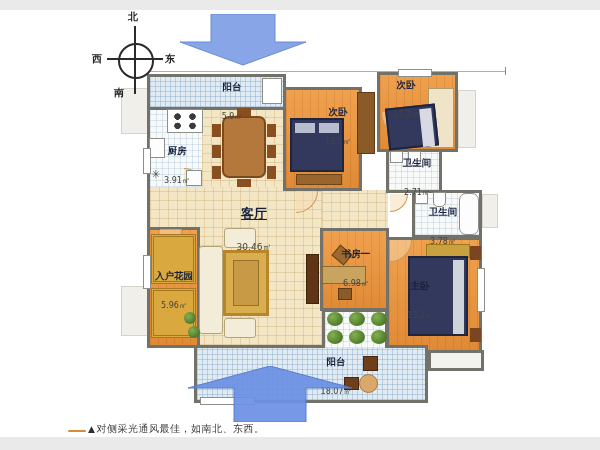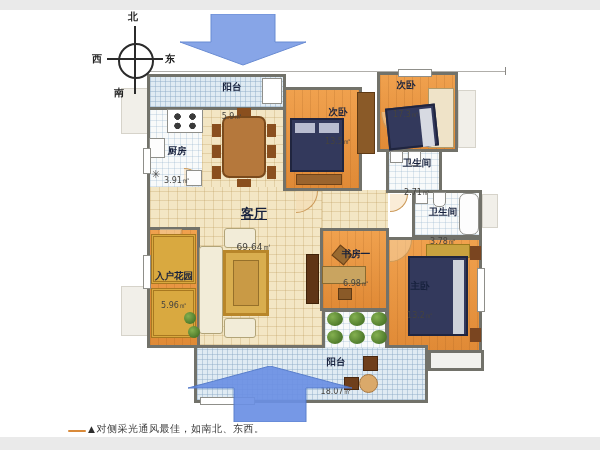--- a/index.html
+++ b/index.html
@@ -191,21 +191,21 @@
 <div class="lbl" style="left:417px;top:157px">
   <span class="nm">卫生间</span>
   <span class="ar">2.71㎡</span>
 </div>
 <div class="lbl" style="left:443px;top:206px">
   <span class="nm">卫生间</span>
   <span class="ar">3.78㎡</span>
 </div>
 <div class="lbl big" style="left:254px;top:206px">
   <span class="nm">客厅</span>
-  <span class="ar">69.64㎡</span>
+  <span class="ar">30.46㎡</span>
 </div>
 <div class="lbl" style="left:356px;top:248px">
   <span class="nm">书房一</span>
   <span class="ar">6.98㎡</span>
 </div>
 <div class="lbl" style="left:420px;top:280px">
   <span class="nm">主卧</span>
   <span class="ar">13.2㎡</span>
 </div>
 <div class="lbl" style="left:174px;top:270px">

